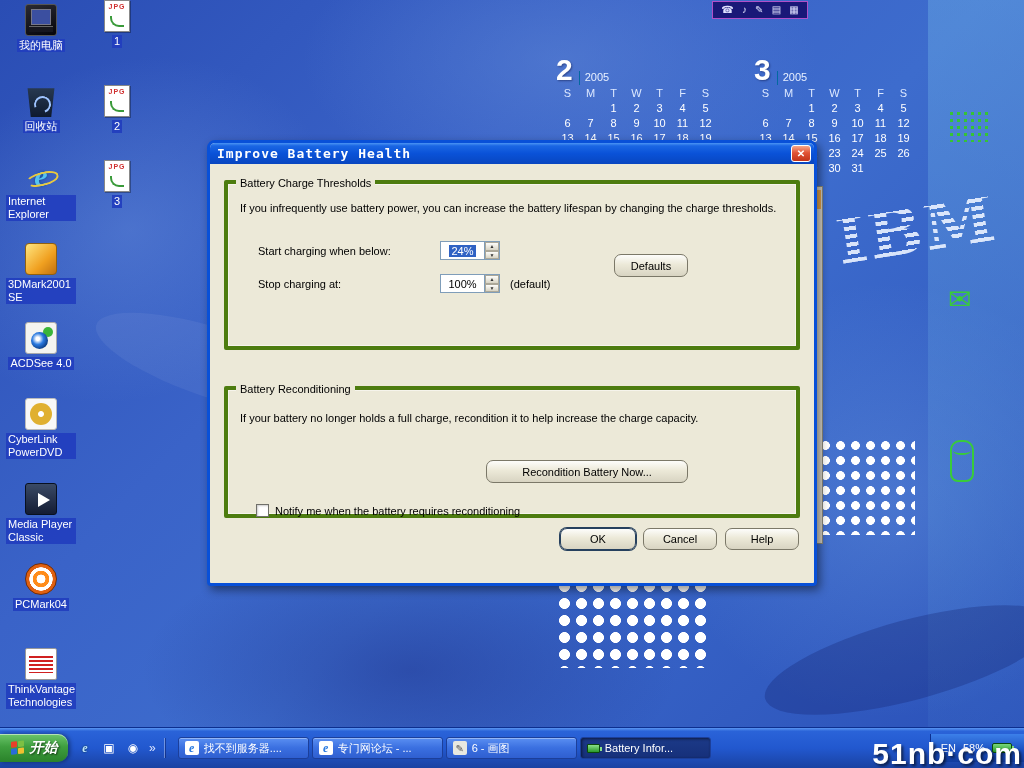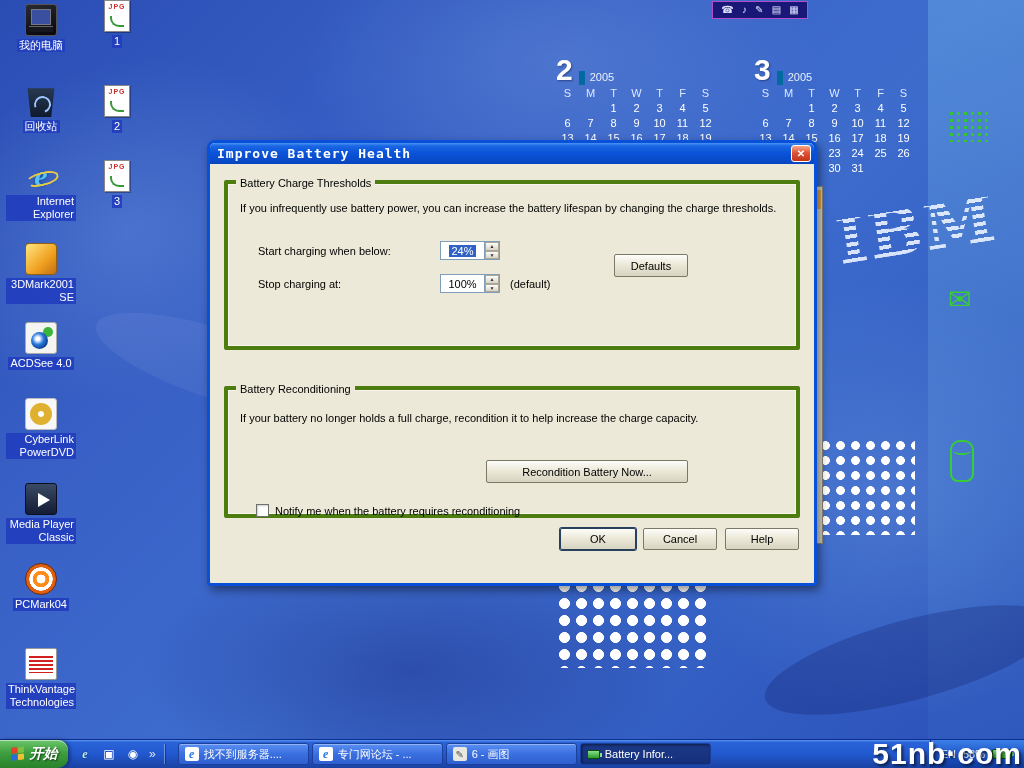--- a/index.html
+++ b/index.html
@@ -24,29 +24,29 @@
   .envelope{left:948px;top:286px;font-size:28px;color:#39cc39;line-height:1}
   .cylinder{left:950px;top:440px;width:24px;height:42px;border:2px solid #39cc39;border-radius:10px 10px 8px 8px}
   .cylinder::after{content:"";position:absolute;left:1px;right:1px;top:5px;height:6px;border-bottom:2px solid #39cc39;border-radius:50%}
   .dots-a{left:818px;top:438px;width:97px;height:97px;background-image:radial-gradient(circle,#fff 4.1px,transparent 4.6px);background-size:15px 15px}
   .dots-b{left:556px;top:578px;width:155px;height:90px;background-image:radial-gradient(circle,#fff 5.2px,transparent 5.7px);background-size:17px 17px}
 
   
   .cal-month{position:absolute;z-index:1;color:#fff}
   .cal-head{display:flex;align-items:flex-end;gap:6px;margin-bottom:2px}
   .cal-num{font-size:30px;font-weight:bold;line-height:.95;text-shadow:1px 1px 2px rgba(0,0,40,.4)}
-  .cal-year{font-size:11px;border-left:6px solid #0369a1;padding-left:5px;padding-bottom:2px;color:#e8f0ff}
+  .cal-year{font-size:11px;border-left:1px solid #0369a1;padding-left:5px;padding-bottom:2px;color:#e8f0ff}
   .cal-grid{display:grid;grid-template-columns:repeat(7,23px);row-gap:3px;text-align:center;font-size:11px}
   .cal-dh{color:#dce8ff}
   .cal-day{color:#fff}
   .cal-hl{color:#ffb000;font-weight:bold}
 
   
   .icon-cell{position:absolute;width:70px;display:flex;flex-direction:column;align-items:center;gap:3px;z-index:2;cursor:pointer}
-  .icon-label{font-size:11px;color:#fff;background:rgba(34,62,190,.92);padding:0 2px;text-align:right;line-height:1.2;max-width:70px}
+  .icon-label{font-size:11px;color:#fff;background:rgba(34,62,190,.92);padding:0 2px;text-align:left;line-height:1.2;max-width:70px}
   .art{width:32px;height:32px;position:relative;flex:none}
   .art-mycomputer{background:linear-gradient(160deg,#2a2a33,#05050a);border:1px solid #555;border-radius:3px}
   .art-mycomputer::after{content:"";position:absolute;inset:4px 5px 10px 5px;background:#3b4fa0;border:1px solid #778}
   .art-mycomputer::before{content:"";position:absolute;left:3px;right:3px;bottom:3px;height:5px;background:#16161e;border-top:1px solid #666}
   .art-recycle{background:linear-gradient(#2a3c55,#0e1a2e);clip-path:polygon(8% 10%,92% 10%,82% 100%,18% 100%)}
   .art-recycle::after{content:"";position:absolute;left:9px;top:11px;width:13px;height:13px;border:2px solid #9fc4ff;border-radius:50%;border-bottom-color:transparent;transform:rotate(25deg)}
   .art-ie{display:flex;align-items:center;justify-content:center}
   .art-ie .glyph{font-family:"Liberation Serif",serif;font-style:italic;font-weight:bold;font-size:30px;color:#55c2f2;text-shadow:0 0 3px #0a4a8a;line-height:1}
   .art-ie::after{content:"";position:absolute;left:1px;top:12px;width:29px;height:10px;border:2px solid #e8c840;border-left-color:transparent;border-radius:50%;transform:rotate(-14deg)}
   .art-3dmark{background:linear-gradient(135deg,#ffe680,#f0a020 60%,#c07010);border-radius:4px;border:1px solid #906010}
@@ -91,25 +91,25 @@
   .spin-value{flex:1;display:flex;align-items:center;justify-content:center}
   .sel{background:#2f62c4;color:#fff;padding:0 2px}
   .spin-buttons{width:15px;display:flex;flex-direction:column;border-left:1px solid #7f9db9;cursor:pointer}
   .spin-up,.spin-down{flex:1;background:linear-gradient(180deg,#fdfdfb,#d8d4c4);border:1px solid #aca899;display:flex;align-items:center;justify-content:center;color:#333;font-size:5px}
   .spin-up::before{content:"▲"}
   .spin-down::before{content:"▼"}
   .checkrow{position:absolute;display:flex;align-items:center;gap:6px;white-space:nowrap;cursor:pointer}
   .checkbox{width:13px;height:13px;flex:none;background:#fff;border:1px solid #70706a;box-shadow:inset 1px 1px 2px rgba(0,0,0,.2)}
   .btn{position:absolute;height:22px;display:flex;align-items:center;justify-content:center;cursor:pointer;
        background:linear-gradient(180deg,#fdfdfb 0%,#ece9d8 45%,#d8d4c2 100%);
-       border:1px solid #7b7868;border-radius:2px;color:#000;font-size:11px}
+       border:1px solid #7b7868;border-radius:7px;color:#000;font-size:11px}
   .btn-default{border:1px solid #26405e;box-shadow:0 0 0 1px #26405e}
 
   
-  .taskbar{position:absolute;left:0;bottom:0;width:1024px;height:28px;z-index:50;display:flex;align-items:center;
+  .taskbar{position:absolute;left:0;bottom:0;width:1024px;height:40px;z-index:50;display:flex;align-items:center;
            background:linear-gradient(180deg,#5a96f2 0%,#2a63d8 8%,#2258cf 50%,#1a42a2 100%);box-shadow:0 -1px 0 #0c2f8f}
   .start-btn{height:28px;width:68px;flex:none;border-radius:0 10px 10px 0;cursor:pointer;
              background:linear-gradient(180deg,#6cc66c 0%,#3f9f3f 45%,#2a822a 100%);
              display:flex;align-items:center;justify-content:center;gap:4px;
              color:#fff;font-weight:bold;font-size:14px;font-style:italic;text-shadow:1px 1px 2px rgba(0,0,0,.6);
              box-shadow:2px 0 4px rgba(0,0,0,.4),inset 0 1px 0 rgba(255,255,255,.5)}
   .win-flag{width:15px;height:14px;display:grid;grid-template-columns:6px 6px;grid-template-rows:6px 6px;gap:1px;transform:skewY(-6deg)}
   .win-flag i{border-radius:1px}
   .fl-r{background:#e8402a}.fl-g{background:#7cc043}.fl-b{background:#2a6cd8}.fl-y{background:#f0c030}
   .quicklaunch{display:flex;align-items:center;gap:8px;padding:0 9px;flex:none}

